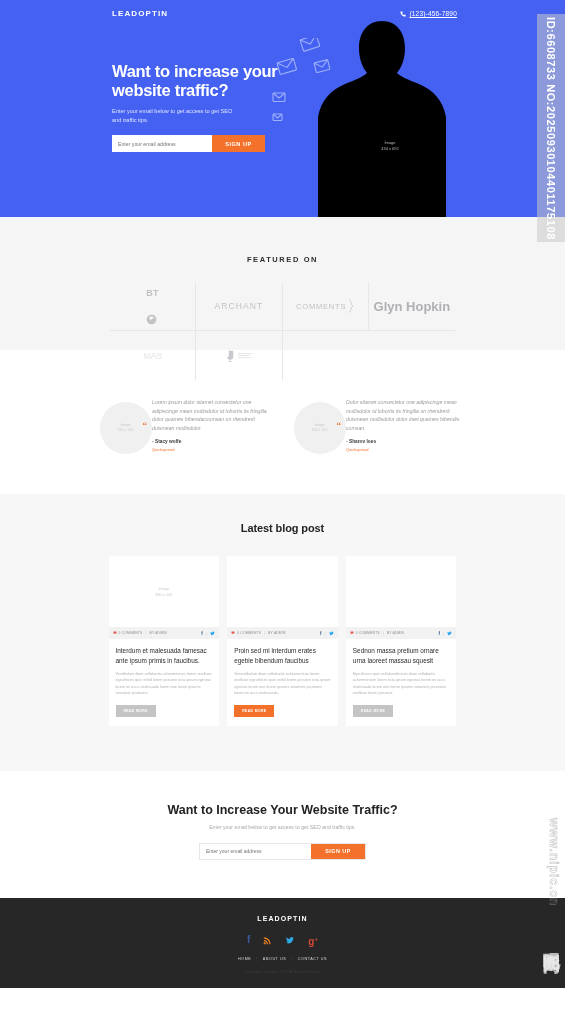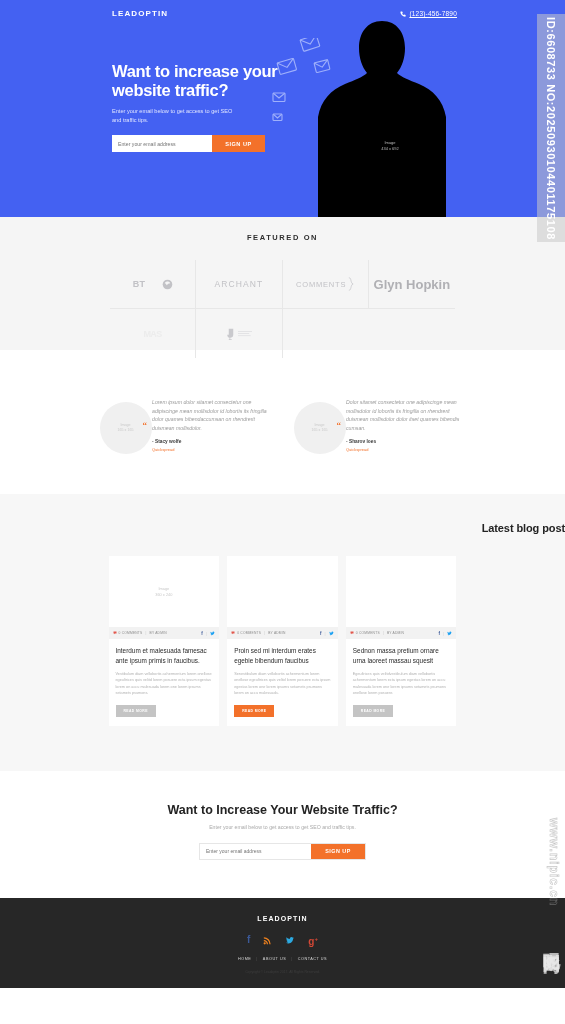--- a/index.html
+++ b/index.html
@@ -67,39 +67,39 @@
   .envelopes { position: absolute; left: 272px; top: 38px; z-index: 4; }
 
   .hero-imgnote {
     position: absolute; left: 370px; top: 140px; z-index: 6;
     color: #b9b9b9; font-size: 4px; text-align: center; line-height: 5.5px;
     width: 40px;
   }
 
   
   .featured {
-    background: #f5f5f5; padding-top: 16px; height: 133px;
+    background: #f5f5f5; padding-top: 38px; height: 133px;
   }
   .featured-title {
     text-align: center; font-size: 7.5px; font-weight: bold;
     letter-spacing: 1.6px; color: #2d2d2d;
   }
   .logo-grid {
     margin: 18px auto 0; width: 345px;
     display: grid; grid-template-columns: repeat(4, 1fr);
   }
   .logo-cell {
     height: 49px; display: flex; align-items: center; justify-content: center;
     border-right: 1px solid #e7e7e7; border-bottom: 1px solid #e7e7e7;
     color: #c2c2c6;
   }
   .logo-cell:nth-child(4n) { border-right: 0; }
   .logo-cell:nth-child(n+5) { border-bottom: 0; }
   .lg-barclays { font-size: 8.5px; letter-spacing: .6px; display:flex; align-items:center; gap:2px;}
-  .lg-bt { font-size: 9px; font-weight: bold; letter-spacing: .5px; display:flex; align-items:flex-start; gap:16px;}
+  .lg-bt { font-size: 9px; font-weight: bold; letter-spacing: .5px; display:flex; align-items:flex-start; gap:16px;flex-direction:column;}
   .lg-siemens { font-size: 8.5px; letter-spacing: 1.1px; }
   .lg-archant { font-size: 7.5px; letter-spacing: .8px; display:flex; align-items:center; gap:2px;}
   .lg-radisson { font-family: "Liberation Serif", serif; font-style: italic; font-size: 11px; }
   .lg-glyn { font-size: 13px; font-weight: bold; color: #b0b0b4; }
   .lg-mas { font-size: 9px; font-weight: bold; color: #ececec; letter-spacing:-.5px; }
   .lg-gen { display:flex; align-items:center; gap:2px; }
 
   
   .testimonials {
     background: #fff; padding: 48px 0 40px; display: flex;
@@ -119,21 +119,21 @@
   .tbody { margin-left: 5px; flex: 1; }
   .ttext {
     font-style: italic; font-size: 5.2px; line-height: 8.6px; color: #9b9b9b;
   }
   .tauthor { font-size: 4.8px; font-weight: bold; color: #3b3b3b; margin-top: 7px; }
   .tcompany { font-size: 4px; color: #f3712a; margin-top: 3px; }
 
   
   .blog { background: #f7f7f7; padding: 28px 0 45px; }
   .blog-title {
-    text-align: right; font-size: 11px; font-weight: bold; color: #232323;
+    text-align: center; font-size: 11px; font-weight: bold; color: #232323;
     letter-spacing: -.1px;
   }
   .blog-grid {
     margin: 22px auto 0; width: 348px; display: grid;
     grid-template-columns: repeat(3, 1fr); gap: 8px;
   }
   .bcard { background: #fff; }
   .bthumb {
     height: 71px; display: flex; align-items: center; justify-content: center;
     color: #c9c9c9; font-size: 3.9px; text-align: center; line-height: 5.5px;

